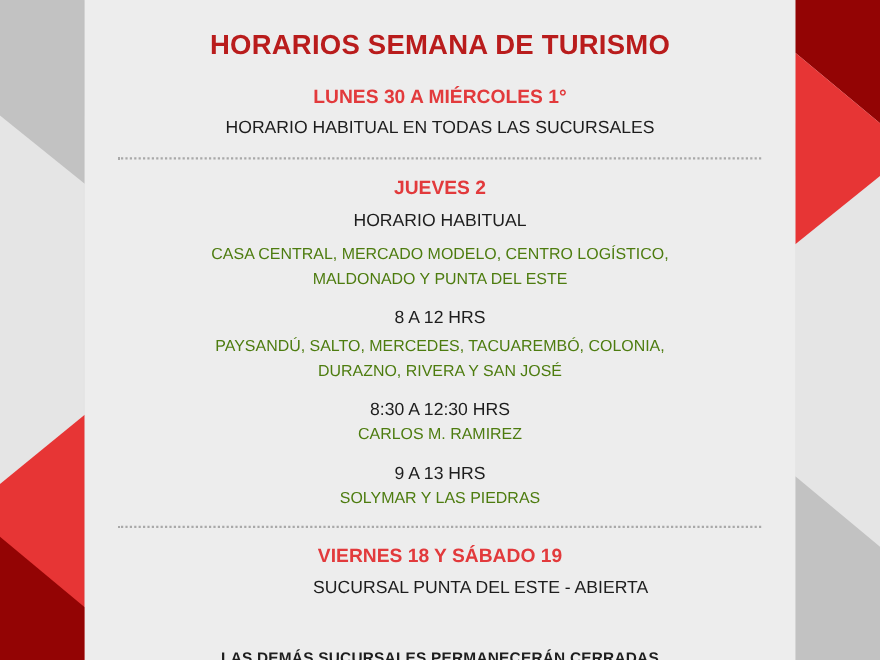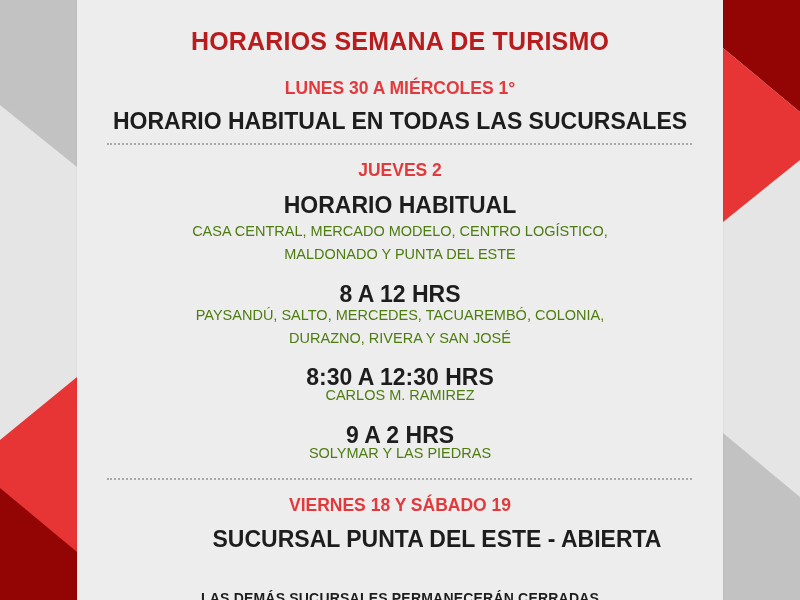--- a/index.html
+++ b/index.html
@@ -3,21 +3,21 @@
   <meta charset="utf-8">
   <style>
     html, body { margin:0; padding:0; }
     body { width:800px; height:600px; position:relative; overflow:hidden; background:#e5e5e5; font-family:"Liberation Sans", "DejaVu Sans", sans-serif; }
     .bg-svg { position:absolute; left:0; top:0; width:800px; height:600px; }
     .panel { position:absolute; left:77px; top:0; width:646px; height:600px; background:#ededed; box-shadow: 0 0 2px rgba(0,0,0,0.08); }
     .content { position:absolute; left:77px; top:0; width:646px; text-align:center; color:#1d1d1d; }
     .line { position:absolute; left:0; width:646px; text-align:center; white-space:nowrap; }
     .title { color:#b91c1c; font-weight:700; font-size:25px; letter-spacing:0.2px; }
     .red-h { color:#e23a3c; font-weight:700; font-size:17.5px; }
-    .bold-h { font-weight:700; font-size:23px; color:#1d1d1d; }
+    .bold-h { font-weight:400; font-size:16px; color:#1d1d1d; }
     .bold-sm { font-weight:700; font-size:14px; color:#1d1d1d; letter-spacing:0.2px;margin-top:37px; }
     .reg { font-size:14.5px; color:#4d7c0f; font-weight:400; }
     .divider { position:absolute; left:30px; width:585px; height:0; border-top:2px dotted #a9a9a9; }
   </style>
 </head>
 <body>
 
 <svg class="bg-svg" viewBox="0 0 800 600" xmlns="http://www.w3.org/2000/svg">
   <rect x="0" y="0" width="800" height="600" fill="#e5e5e5"></rect>
 
@@ -49,21 +49,21 @@
   <div class="line reg" style="top:223px;">CASA CENTRAL, MERCADO MODELO, CENTRO LOGÍSTICO,</div>
   <div class="line reg" style="top:246px;">MALDONADO Y PUNTA DEL ESTE</div>
 
   <div class="line bold-h" style="top:281px;">8 A 12 HRS</div>
   <div class="line reg" style="top:307px;">PAYSANDÚ, SALTO, MERCEDES, TACUAREMBÓ, COLONIA,</div>
   <div class="line reg" style="top:330px;">DURAZNO,  RIVERA Y SAN JOSÉ</div>
 
   <div class="line bold-h" style="top:364px;">8:30 A 12:30 HRS</div>
   <div class="line reg" style="top:387px;">CARLOS M. RAMIREZ</div>
 
-  <div class="line bold-h" style="top:422px;">9 A 2 HRS</div>
+  <div class="line bold-h" style="top:422px;">9 A 13 HRS</div>
   <div class="line reg" style="top:445px;">SOLYMAR Y LAS PIEDRAS</div>
 
   <div class="divider" style="top:478px;"></div>
 
   <div class="line red-h" style="top:495px;text-align:center;">VIERNES 18 Y SÁBADO 19</div>
   <div class="line bold-h" style="top:526px;margin-left:37px;">SUCURSAL PUNTA DEL ESTE - ABIERTA</div>
   <div class="line bold-sm" style="top:553px;">LAS DEMÁS SUCURSALES PERMANECERÁN CERRADAS</div>
 </div>
 
 </body></html>

